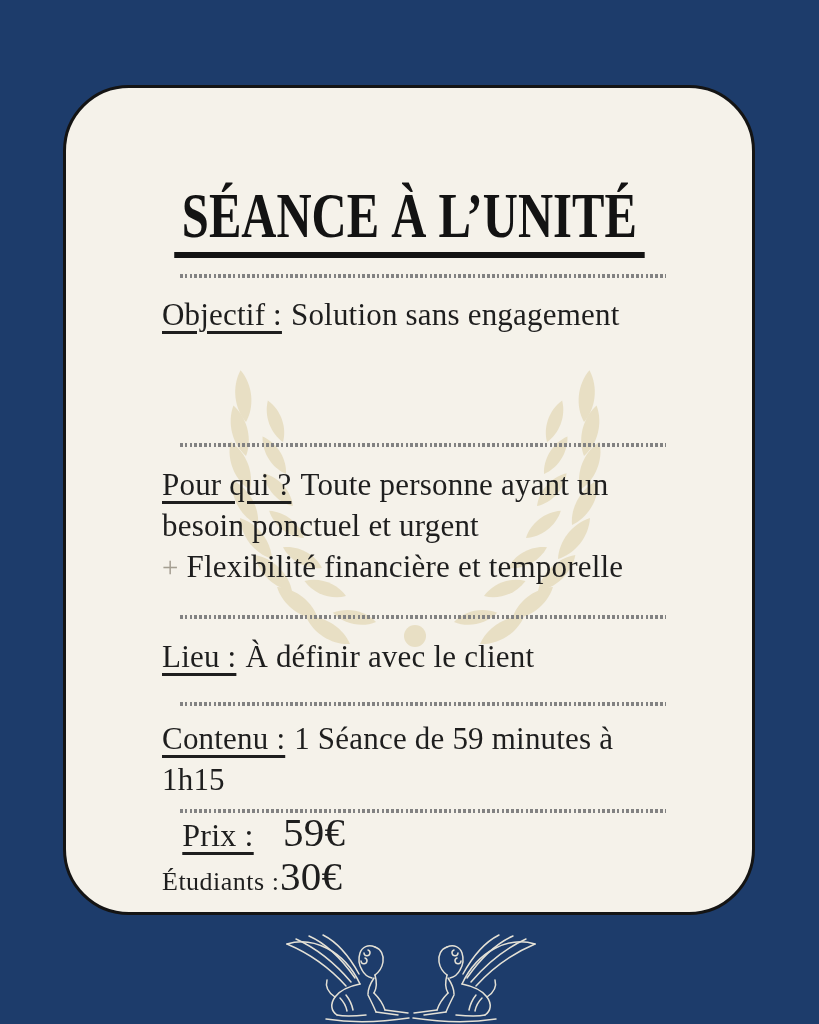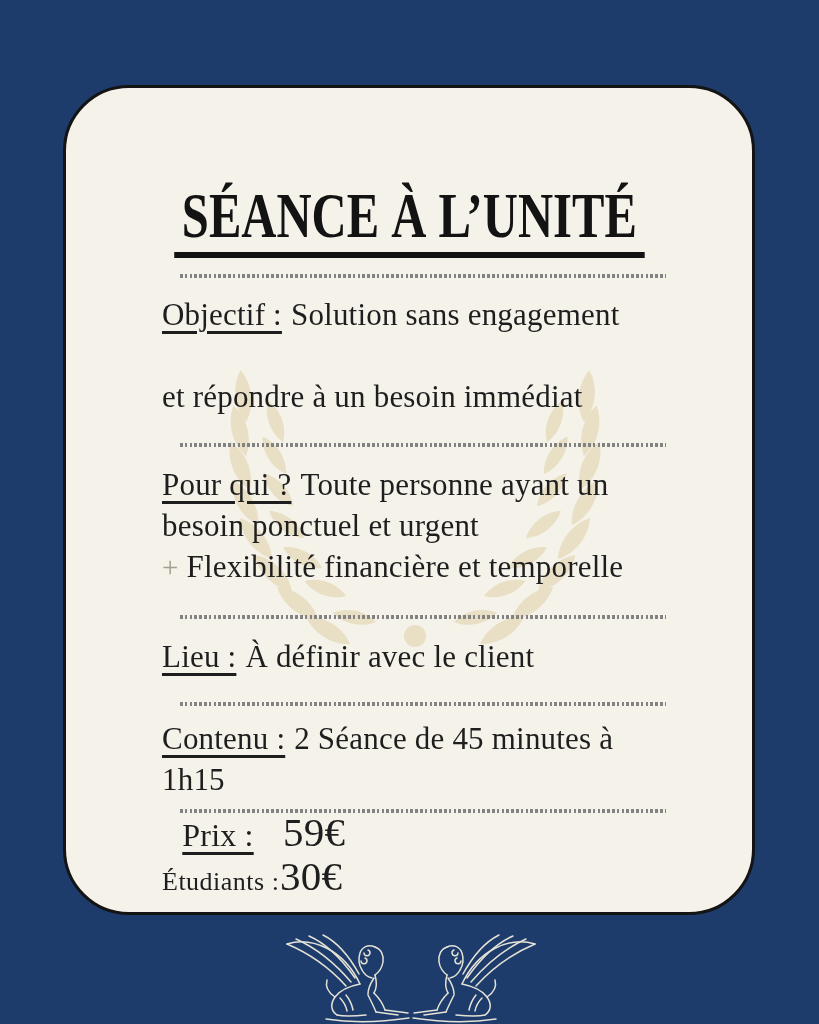--- a/index.html
+++ b/index.html
@@ -82,41 +82,40 @@
 
     <div class="title-wrap">
       <h1 class="title">SÉANCE À L’UNITÉ</h1>
     </div>
 
     <div class="sep sep1"></div>
 
     <p class="block b-objectif">
       <span class="label">Objectif :</span><span>Solution sans engagement</span><br>
       <br>
-      <span>et répondre à un besoin immédiat</span>
     </p>
 
     <div class="sep sep2"></div>
 
     <p class="block b-pourqui">
       <span class="label">Pour qui ?</span><span>Toute personne ayant un</span><br>
       <span>besoin ponctuel et urgent</span><br>
       <span class="plus">+</span><span>Flexibilité financière et temporelle</span>
     </p>
 
     <div class="sep sep3"></div>
 
     <p class="block b-lieu">
       <span class="label">Lieu :</span><span>À définir avec le client</span>
     </p>
 
     <div class="sep sep4"></div>
 
     <p class="block b-contenu">
-      <span class="label">Contenu :</span><span>2 Séance de 45 minutes à</span><br>
+      <span class="label">Contenu :</span><span>1 Séance de 59 minutes à</span><br>
       <span>1h15</span>
     </p>
 
     <div class="sep sep5"></div>
 
     <p class="block b-prix">
       <span class="label price-label">Prix :</span><span class="price-value">59€</span>
     </p>
 
     <p class="block b-etudiants">

